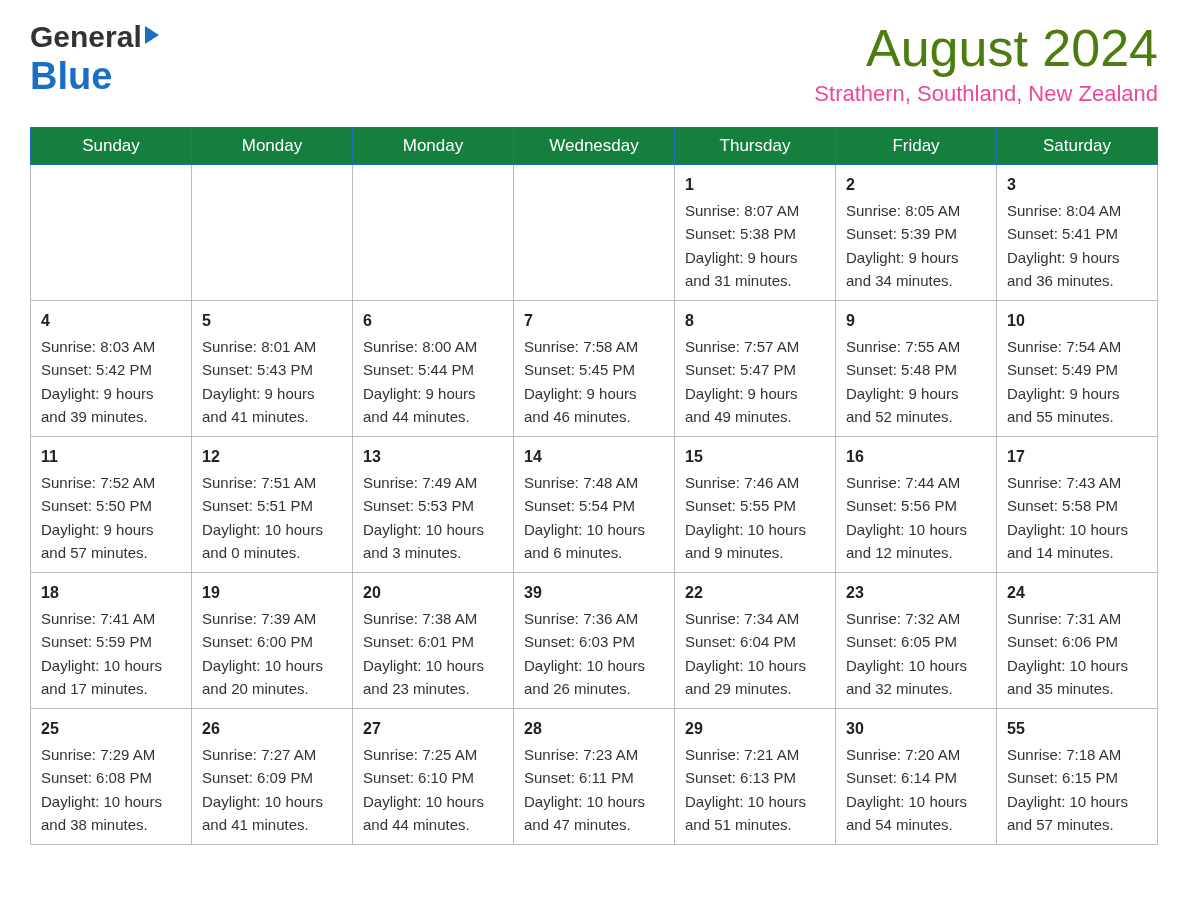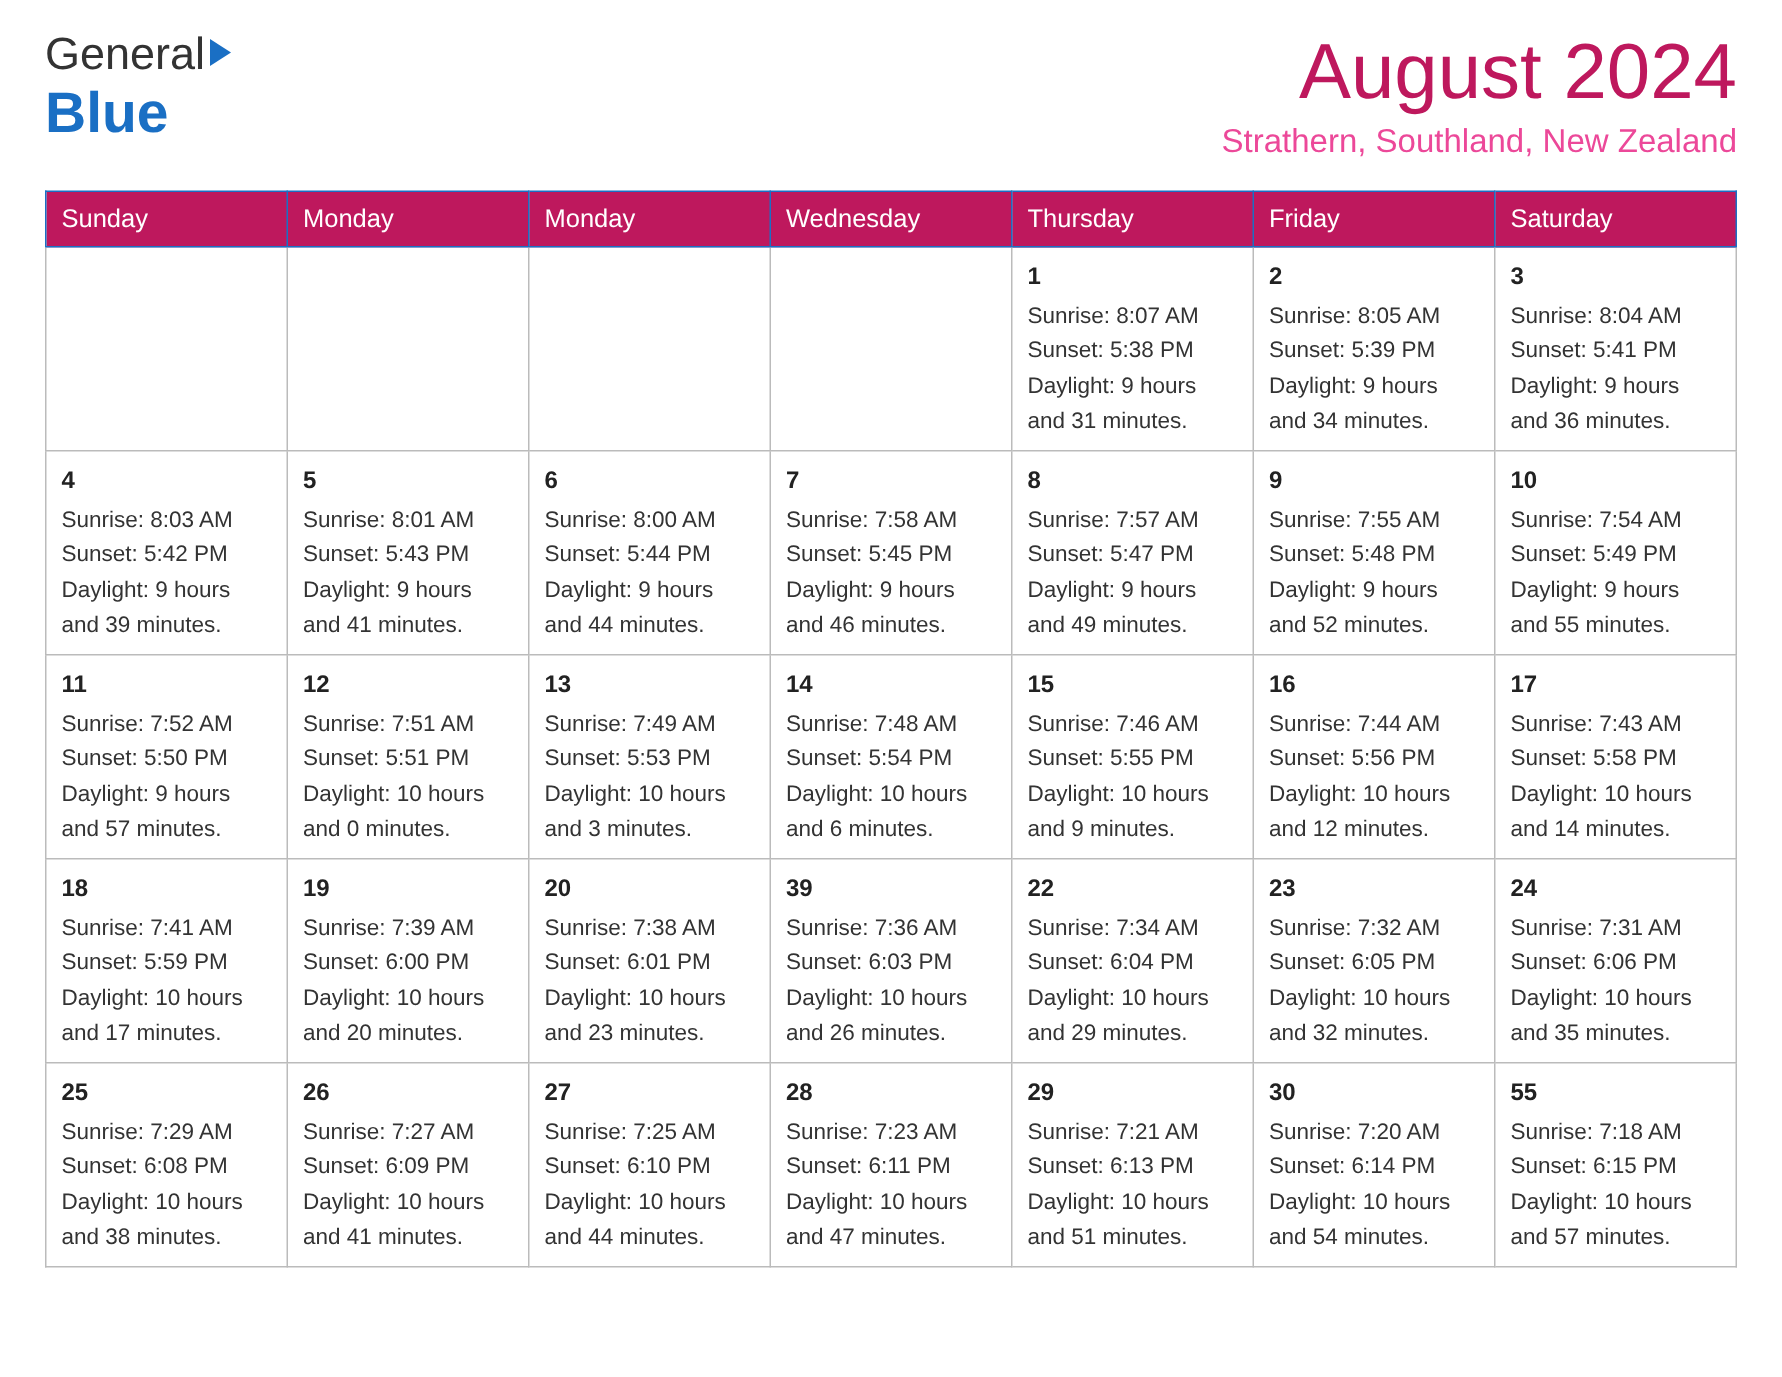--- a/index.html
+++ b/index.html
@@ -15,40 +15,40 @@
       justify-content: space-between;
       align-items: flex-start;
       margin-bottom: 20px;
     }
     .title-section {
       text-align: right;
     }
     .month-title {
       font-size: 52px;
       font-weight: normal;
-      color: #be185d;
+      color: #4d7c0f;
       line-height: 1.1;
     }
     .location {
       font-size: 22px;
       color: #ec4899;
       margin-top: 4px;
     }
     .calendar {
       width: 100%;
       border-collapse: collapse;
       border: 1px solid #999;
     }
     .calendar th {
-      background-color: #be185d;
+      background-color: #15803d;
       color: #fff;
       padding: 8px 10px;
       font-size: 17px;
       font-weight: normal;
-      text-align: left;
+      text-align: center;
       border: 1px solid #1a6fc4;
     }
     .calendar td {
       vertical-align: top;
       padding: 8px 10px;
       border: 1px solid #bbb;
       width: calc(100% / 7);
       min-height: 100px;
       font-size: 13.5px;
       color: #222;
@@ -72,21 +72,21 @@
     .logo-block {
       line-height: 1.15;
     }
   </style>
 </head>
 <body>
 
 <div class="header">
   <div class="logo-block">
     <div style="display:flex; align-items:center;">
-      <span style="font-size:30px; font-weight:normal; color:#333;">General</span>
+      <span style="font-size:30px; font-weight:bold; color:#333;">General</span>
       <span style="display:inline-block; width:0; height:0; border-left: 14px solid #1a6fc4; border-top: 9px solid transparent; border-bottom: 9px solid transparent; margin-left:3px; position:relative; top:-2px;"></span>
     </div>
     <div style="font-size:38px; font-weight:bold; color:#1a6fc4;">Blue</div>
   </div>
   <div class="title-section">
     <div class="month-title">August 2024</div>
     <div class="location">Strathern, Southland, New Zealand</div>
   </div>
 </div>
 

